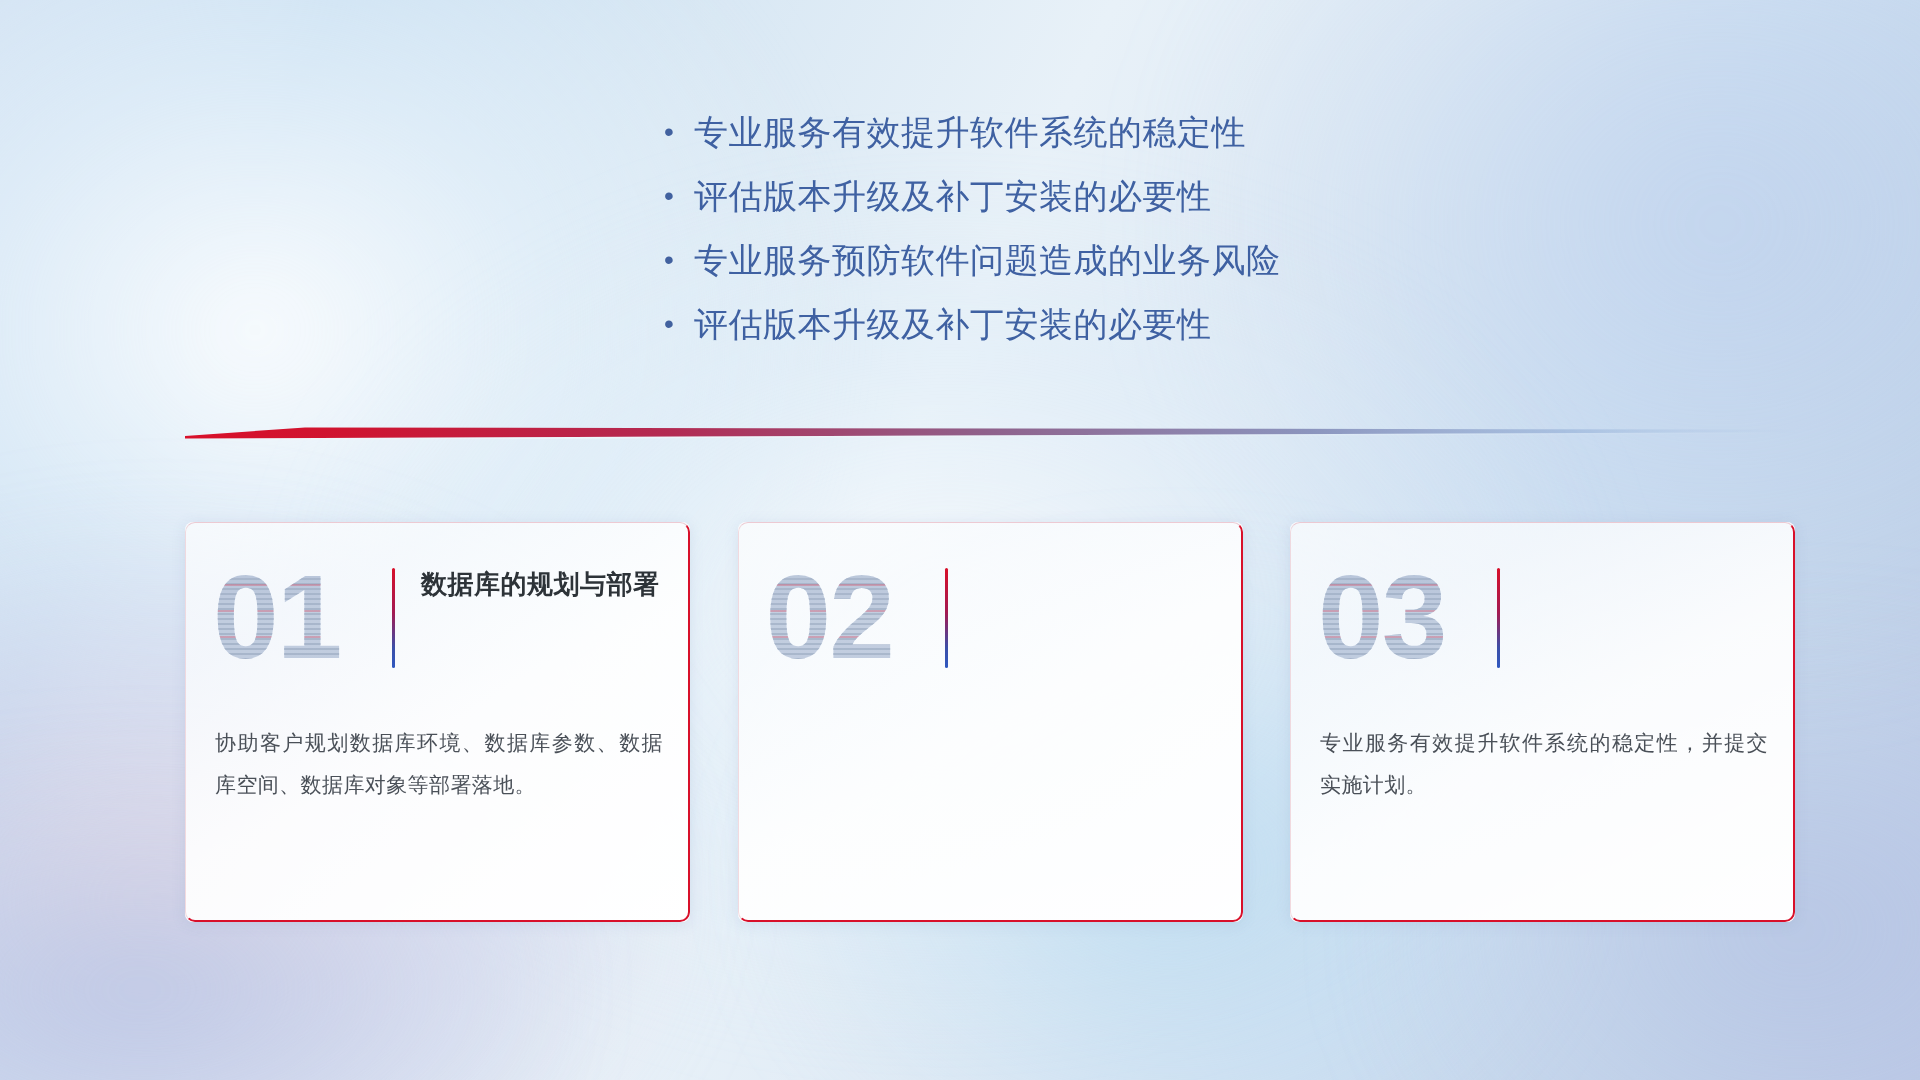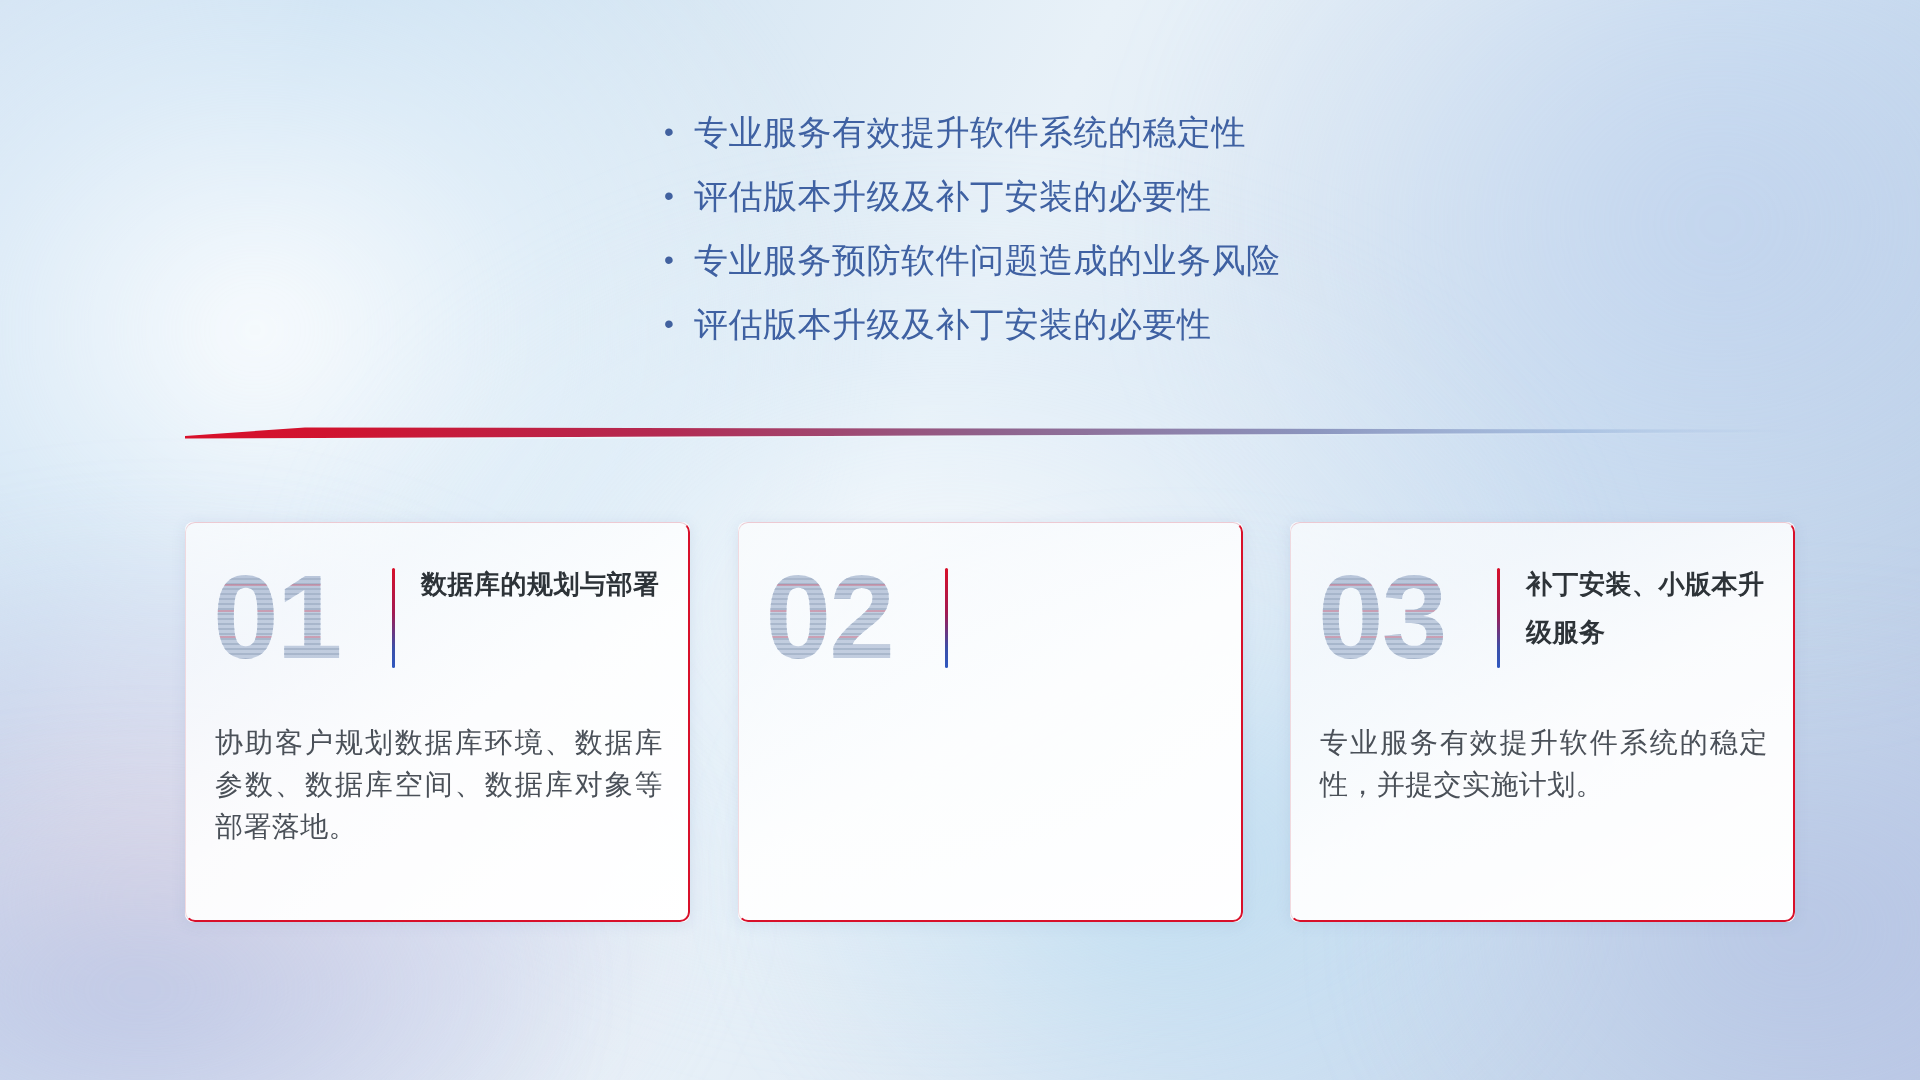--- a/index.html
+++ b/index.html
@@ -189,21 +189,21 @@
     width:250px;
     font-size:26px; line-height:48px;
     font-weight:700;
     color:#2d3338;
     letter-spacing:.5px;
   }
 
   .card-body {
     position:absolute; left:30px; top:200px;
     width:448px;
-    font-size:28px; line-height:42px;
+    font-size:21px; line-height:42px;
     color:#4a5058;
     letter-spacing:.4px;
     text-align:justify;
   }
 </style>
 </head>
 <body>
 
 <div id="slide">
 
@@ -276,18 +276,17 @@
       <div class="card-num-tint">02</div>
       <div class="card-rule"></div>
     </div>
 
     <div class="card">
       <div class="card-accent"></div>
       <div class="card-accent-fade"></div>
       <div class="card-num">03</div>
       <div class="card-num-tint">03</div>
       <div class="card-rule"></div>
-      <div class="card-title">补丁安装、小版本升级服务</div>
       <div class="card-body">专业服务有效提升软件系统的稳定性，并提交实施计划。</div>
     </div>
 
   </div>
 </div>
 
 </body></html>

